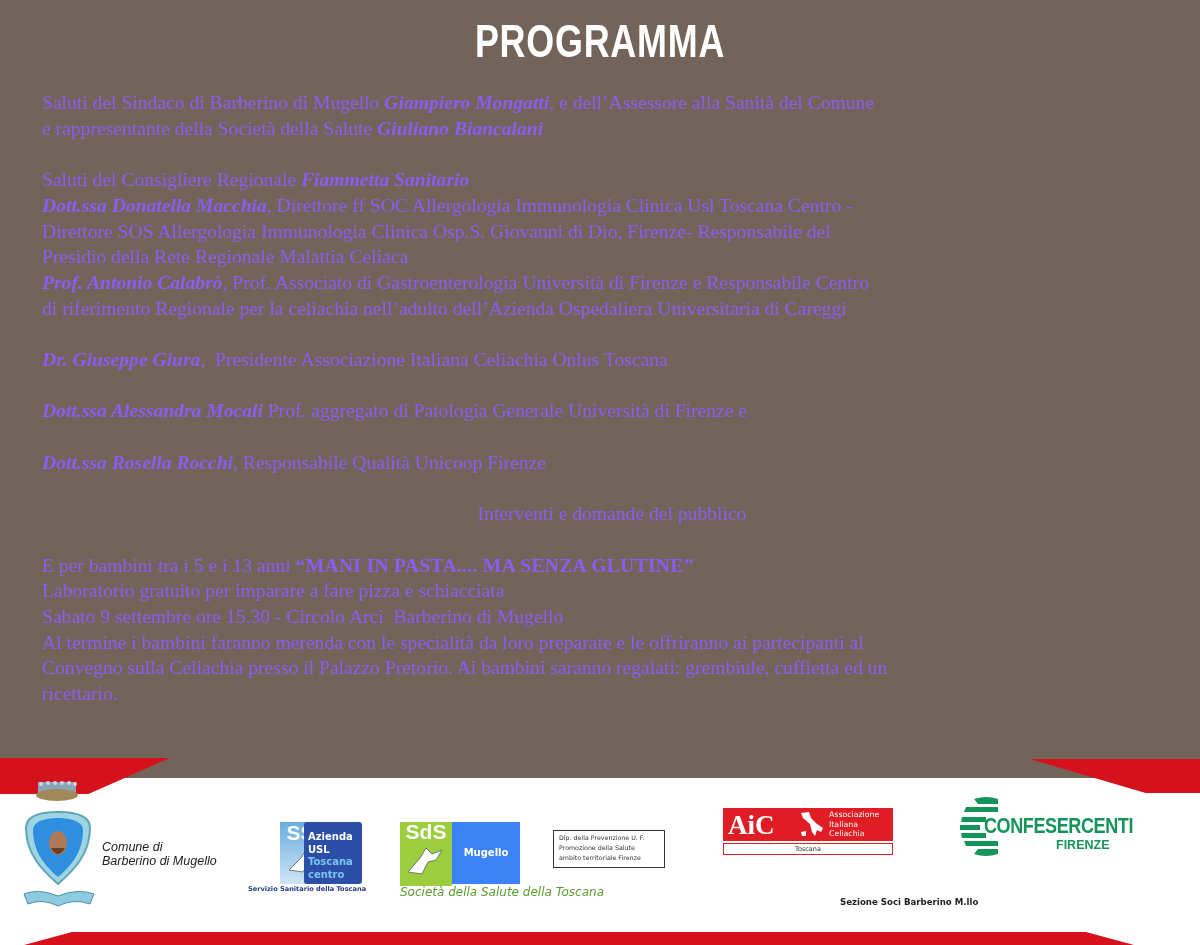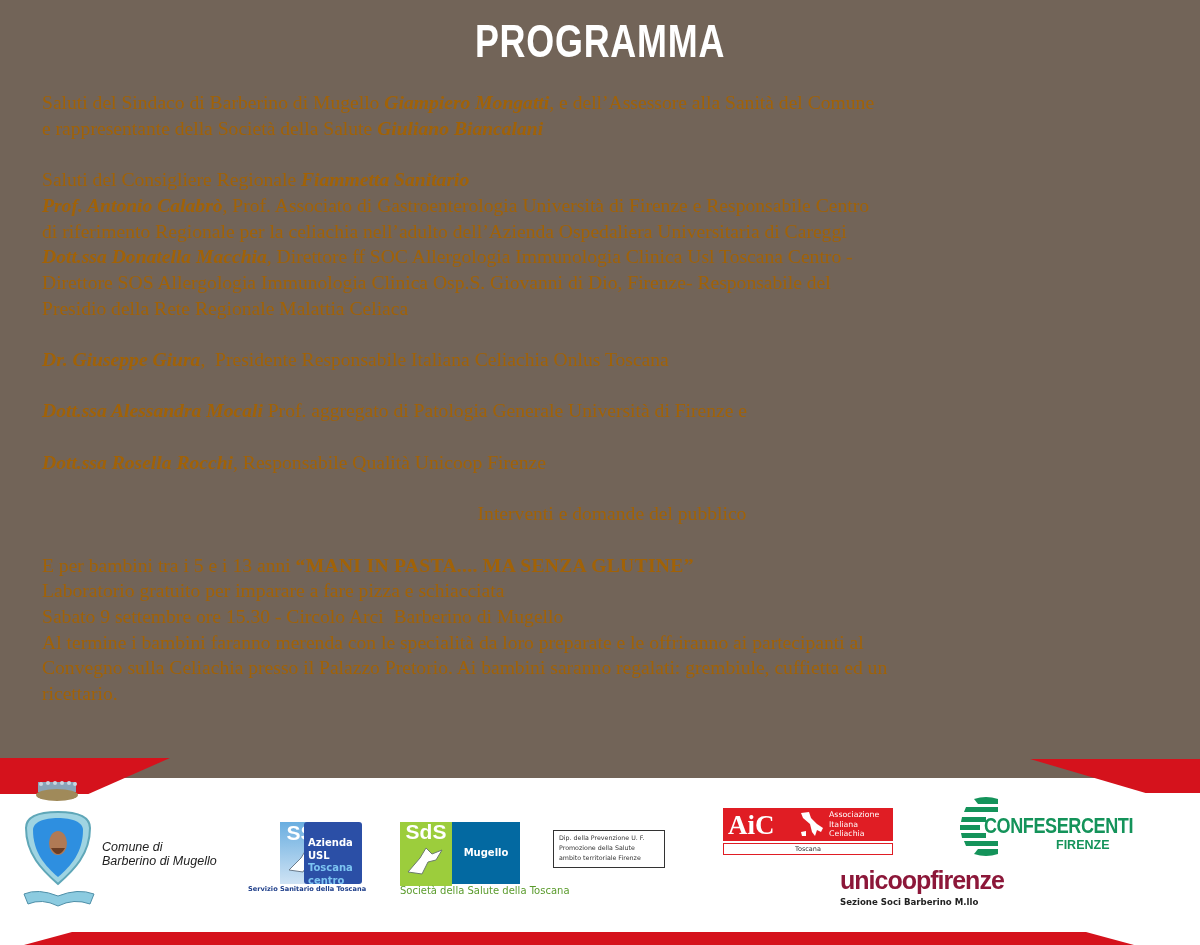--- a/index.html
+++ b/index.html
@@ -1,48 +1,48 @@
 <!DOCTYPE html>
 <html><head>
 <meta charset="utf-8">
 <style>
   html, body { margin: 0; padding: 0; }
   body { width: 1200px; height: 945px; position: relative; overflow: hidden; background: #ffffff; font-family: "DejaVu Serif", serif; }
   .top { position: absolute; left: 0; top: 0; width: 1200px; height: 778px; background: #726458; }
   .title { position: absolute; left: 0; top: 14px; width: 1200px; text-align: center; color: #ffffff;
            font-family: "Liberation Sans", sans-serif; font-weight: bold; font-size: 46px; letter-spacing: 1px;
            transform: scaleX(0.78); transform-origin: 600px 0; }
-  .body-text { position: absolute; left: 42px; top: 90px; width: 1140px; color: #a16207;
+  .body-text { position: absolute; left: 42px; top: 90px; width: 1140px; color: #8b5cf6;
                font-family: "Liberation Serif", serif; font-size: 19.6px; line-height: 25.7px; }
   .p { margin: 0; }
   .gap { height: 25.7px; }
   .b { font-weight: bold; font-style: italic; }
   .caps { font-weight: bold; letter-spacing: 0.3px; }
   .center { text-align: center; }
   
   .stripe-left { position: absolute; left: 0; top: 758px; width: 170px; height: 36px; background: #d5121c;
                  clip-path: polygon(0 0, 100% 0, 52% 100%, 0 100%); }
   .stripe-right { position: absolute; left: 1030px; top: 759px; width: 170px; height: 34px; background: #d5121c;
                   clip-path: polygon(0 0, 100% 0, 100% 100%, 68% 100%); }
   .white-band { position: absolute; left: 0; top: 778px; width: 1200px; height: 154px; background: #fff; }
   .stripe-bottom { position: absolute; left: 0; top: 932px; width: 1200px; height: 13px; background: #d5121c;
                    clip-path: polygon(6% 0, 90.5% 0, 94.5% 100%, 2% 100%); }
   
   .logo { position: absolute; }
   .comune-crest { left: 18px; top: 780px; width: 82px; height: 132px; }
   .comune-label { left: 102px; top: 840px; color: #222; font-family: "Liberation Sans", sans-serif; font-style: italic; font-size: 12.5px; line-height: 14px; }
   .sst { left: 248px; top: 822px; width: 118px; height: 74px; }
   .sst-left { position: absolute; left: 0; top: 0; width: 54px; height: 62px; background: linear-gradient(#6aaee0, #cfe3f4); color: #fff; font-family: "Liberation Sans", sans-serif; font-weight: bold; font-size: 21px; text-align: center; line-height: 22px; margin-left: 32px; }
-  .sst-right { position: absolute; left: 56px; top: 0; width: 58px; height: 62px; background: #2b4fa6; border-radius: 3px; color: #fff; font-family: "DejaVu Sans", sans-serif; font-weight: bold; font-size: 10px; line-height: 12.5px; padding: 15px 0 0 4px; box-sizing: border-box; }
+  .sst-right { position: absolute; left: 56px; top: 0; width: 58px; height: 62px; background: #2b4fa6; border-radius: 3px; color: #fff; font-family: "DejaVu Sans", sans-serif; font-weight: bold; font-size: 10px; line-height: 12.5px; padding: 9px 0 0 4px; box-sizing: border-box; }
   .sst-right .lb { color: #7cc4f2; }
   .sst-sub { position: absolute; left: 0; top: 63px; width: 118px; font-family: "DejaVu Sans", sans-serif; font-weight: bold; font-size: 6.6px; color: #1f3f8a; white-space: nowrap; }
   .sds { left: 400px; top: 822px; width: 120px; height: 74px; }
   .sds-left { position: absolute; left: 0; top: 0; width: 52px; height: 64px; background: #9ccd3c; color: #fff; font-family: "Liberation Sans", sans-serif; font-weight: bold; font-size: 21px; text-align: center; line-height: 20px; }
-  .sds-right { position: absolute; left: 52px; top: 0; width: 68px; height: 62px; background: #0369a1; color: #fff; font-family: "DejaVu Sans", sans-serif; font-weight: bold; font-size: 10px; text-align: center; line-height: 62px; }
-  .sds-sub { position: absolute; left: 0; top: 63px; width: 120px; font-family: "DejaVu Sans", sans-serif; font-size: 10px; color: #5a9b2c; white-space: nowrap; }
+  .sds-right { position: absolute; left: 52px; top: 0; width: 68px; height: 62px; background: #3b82f6; color: #fff; font-family: "DejaVu Sans", sans-serif; font-weight: bold; font-size: 10px; text-align: center; line-height: 62px; }
+  .sds-sub { position: absolute; left: 0; top: 63px; width: 120px; font-family: "DejaVu Sans", sans-serif; font-size: 12px; color: #5a9b2c; white-space: nowrap; font-style: italic; }
   .dip { left: 553px; top: 830px; width: 112px; height: 38px; border: 1px solid #333; box-sizing: border-box; padding: 2px 0 0 5px;
          font-family: "DejaVu Sans", sans-serif; font-size: 6.3px; line-height: 10px; color: #333; white-space: nowrap; overflow: hidden; }
   .aic { left: 723px; top: 808px; width: 170px; height: 50px; }
   .aic-top { position: absolute; left: 0; top: 0; width: 170px; height: 33px; background: #e01d24; }
   .aic-word { position: absolute; left: 5px; top: 2px; color: #fff; font-family: "Liberation Serif", serif; font-weight: bold; font-size: 27px; line-height: 30px; }
   .aic-italy { position: absolute; left: 72px; top: 4px; color: #fff; font-family: "DejaVu Sans", sans-serif; font-size: 20px; }
   .aic-name { position: absolute; left: 106px; top: 2px; color: #fff; font-family: "DejaVu Sans", sans-serif; font-size: 7.8px; line-height: 9.5px; }
   .aic-bar { position: absolute; left: 0; top: 35px; width: 170px; height: 12px; border: 1px solid #e01d24; box-sizing: border-box; text-align: center; font-family: "DejaVu Sans", sans-serif; font-size: 6.5px; line-height: 10px; color: #333; }
   .conf { left: 958px; top: 795px; width: 170px; height: 64px; }
   .conf-mark { position: absolute; left: 0; top: 0; width: 58px; height: 62px; }
@@ -62,30 +62,30 @@
 <div class="body-text">
   <p class="p">
     <span>Saluti del Sindaco di Barberino di Mugello </span><span class="b">Giampiero Mongatti</span><span>, e dell’Assessore alla Sanità del Comune</span><br>
     <span>e rappresentante della Società della Salute </span><span class="b">Giuliano Biancalani</span>
   </p>
   <div class="gap"></div>
   <p class="p">
     <span>Saluti del Consigliere Regionale </span><span class="b">Fiammetta Sanitario</span>
   </p>
   <p class="p">
-    <span class="b">Prof. Antonio Calabrò</span><span>, Prof. Associato di Gastroenterologia Università di Firenze e Responsabile Centro</span><br>
-    <span>di riferimento Regionale per la celiachia nell’adulto dell’Azienda Ospedaliera Universitaria di Careggi</span>
-  </p>
-  <p class="p">
     <span class="b">Dott.ssa Donatella Macchia</span><span>, Direttore ff SOC Allergologia Immunologia Clinica Usl Toscana Centro -</span><br>
     <span>Direttore SOS Allergologia Immunologia Clinica Osp.S. Giovanni di Dio, Firenze- Responsabile del</span><br>
     <span>Presidio della Rete Regionale Malattia Celiaca</span>
   </p>
-  <div class="gap"></div>
-  <p class="p" style="white-space:pre;"><span class="b">Dr. Giuseppe Giura</span><span>,  Presidente Responsabile Italiana Celiachia Onlus Toscana</span></p>
+  <p class="p">
+    <span class="b">Prof. Antonio Calabrò</span><span>, Prof. Associato di Gastroenterologia Università di Firenze e Responsabile Centro</span><br>
+    <span>di riferimento Regionale per la celiachia nell’adulto dell’Azienda Ospedaliera Universitaria di Careggi</span>
+  </p>
+  <div class="gap"></div>
+  <p class="p" style="white-space:pre;"><span class="b">Dr. Giuseppe Giura</span><span>,  Presidente Associazione Italiana Celiachia Onlus Toscana</span></p>
   <div class="gap"></div>
   <p class="p">
     <span class="b">Dott.ssa Alessandra Mocali</span><span> Prof. aggregato di Patologia Generale Università di Firenze e</span><br>
   </p>
   <div class="gap"></div>
   <p class="p">
     <span class="b">Dott.ssa Rosella Rocchi</span><span>, Responsabile Qualità Unicoop Firenze</span>
   </p>
   <div class="gap"></div>
   <p class="p center">Interventi e domande del pubblico</p>
@@ -187,15 +187,14 @@
       <path d="M3 38 L28 38 L28 43 L4 43 Z"></path>
       <path d="M6 46 L40 46 L40 51 L8 51 Z"></path>
       <path d="M20 54 L40 54 L40 59 Q28 63 16 59 Z"></path>
     </g>
   </svg>
   <div class="conf-word">CONFESERCENTI</div>
   <div class="conf-city">FIRENZE</div>
 </div>
 
 <div class="logo unicoop">
-  <div class="unicoop-word">unicoopfirenze</div>
   <div class="unicoop-sub">Sezione Soci Barberino M.llo</div>
 </div>
 
 </body></html>

